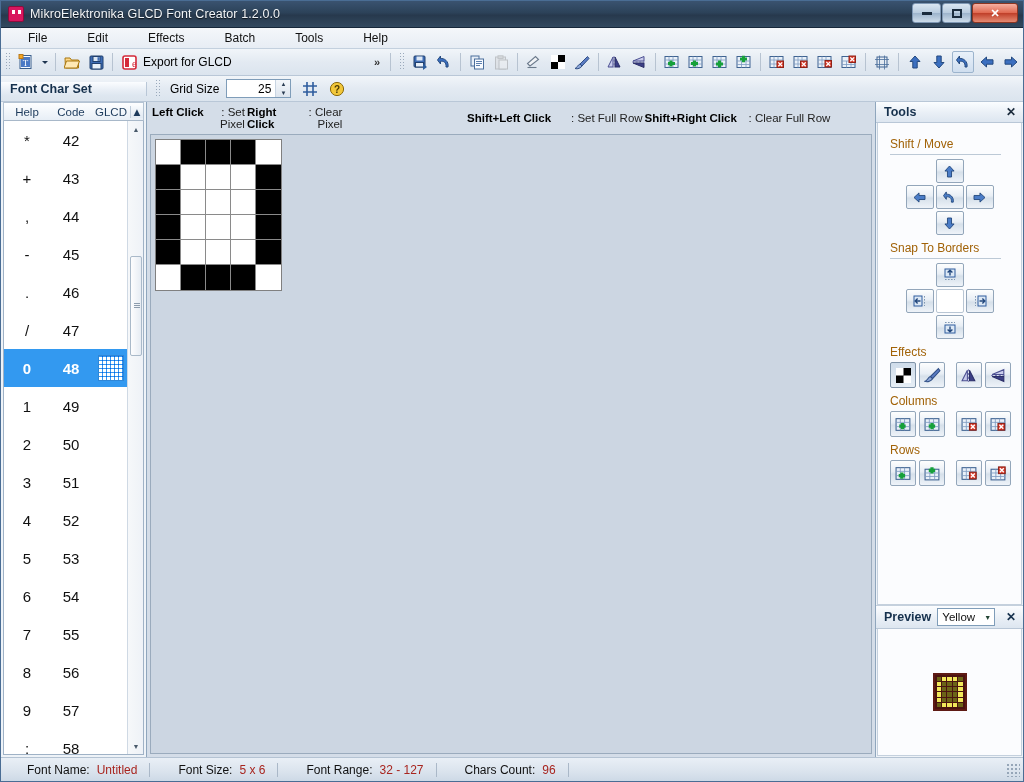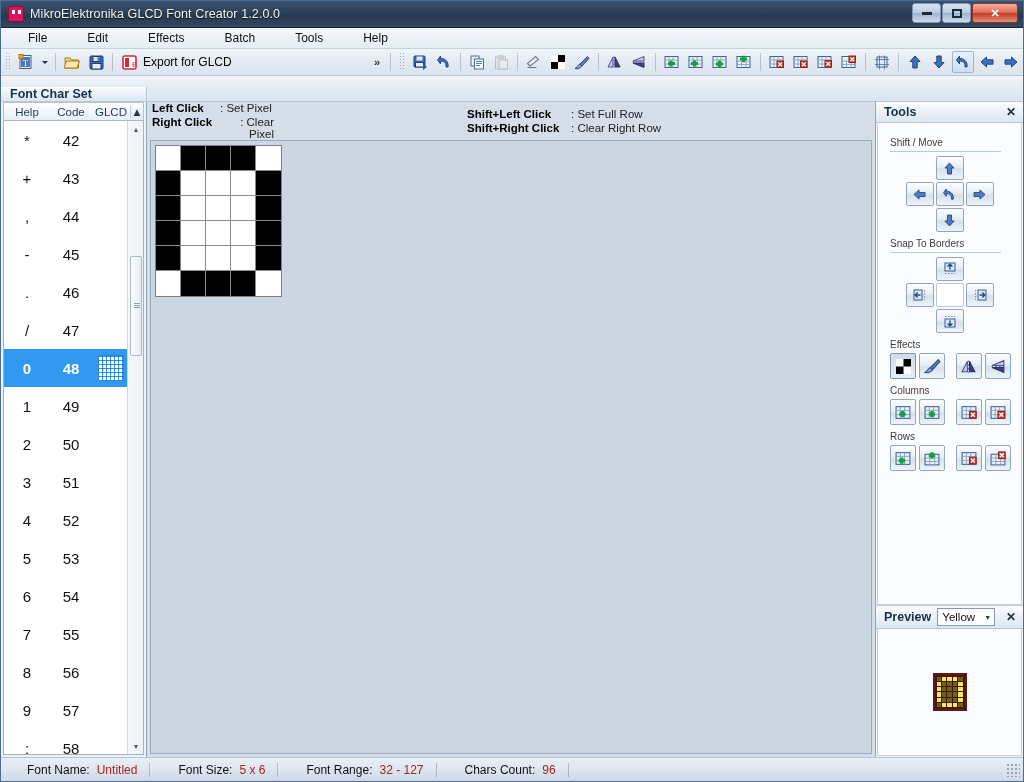--- a/index.html
+++ b/index.html
@@ -75,21 +75,21 @@
     position:relative;
   }
   .tbtn.sel { border-color:#9cb4cd; background:linear-gradient(180deg,#e9f1fa,#cfdeef); }
   .tbtn svg{display:block;}
   .tblabel{font-size:12px;padding:0 4px 0 2px;}
   .chev { margin-left:auto; font-size:11px; color:#333; padding:0 6px; font-weight:bold;}
   .tb2 { display:flex;align-items:center; }
   
   .toolrow2 {
     height:26px;flex:0 0 26px;
-    display:flex;align-items:flex-end;
+    display:flex;align-items:center;
     background:linear-gradient(180deg,#f1f5f9 0%, #e3eaf2 50%, #dbe4ee 100%);
     border-bottom:1px solid #b9c7d7;
   }
   .panel-caption {
     width:146px;
     background:linear-gradient(180deg,#fbfdff 0%, #e9eff6 55%, #dde6f0 100%);
     border-right:1px solid #b9c7d7;
     display:flex;align-items:center;padding-left:9px;
     font-weight:bold;font-size:12.5px;color:#16314d;
   }
@@ -165,21 +165,21 @@
     display:flex;align-items:center;justify-content:center;font-size:7px;color:#4a5a6b;
   }
   .vscroll .arw.t{top:1px;} .vscroll .arw.b{bottom:1px;}
   
   .center { flex:1; display:flex; flex-direction:column; min-width:0;
     background:#d4dde8; }
   .hints {
     flex:0 0 32px;display:flex;align-items:center;padding-left:5px;
     font-size:11.5px; background:#d4dde8;
   }
-  .hintcol{display:flex;flex-direction:column;gap:2px;margin-right:4px;}
+  .hintcol{display:flex;flex-direction:row;gap:2px;margin-right:4px;}
   .hintline{display:flex;}
   .hk{font-weight:bold;}
   .hv{color:#222;text-align:right;}
   .canvas {
     flex:1;margin:0 3px 3px 3px;
     background:#ccd6e2;border:1px solid #9aabbd;position:relative;overflow:hidden;
   }
   .pixelgrid {
     position:absolute;left:4px;top:4px;
     border:1px solid #808080;background:#fff;
@@ -199,21 +199,21 @@
   .dock-cap {
     height:21px;flex:0 0 21px;display:flex;align-items:center;
     background:linear-gradient(180deg,#fbfdff 0%, #e9eff6 55%, #dde6f0 100%);
     border-bottom:1px solid #b9c7d7;
     font-weight:bold;font-size:12.5px;color:#16314d;padding-left:8px;
   }
   .dock-cap .x { margin-left:auto;margin-right:7px;font-size:12px;color:#1b2b3c;font-weight:bold;}
   .dock-body { flex:1;background:#fbfcfe;border:1px solid #c4d0dd;border-top:0;margin:0 1px;
     padding:8px 6px; overflow:hidden;}
   .sect-title {
-    font-size:10px;color:#404040;margin:6px 0 3px 6px;
+    font-size:12px;color:#a16207;margin:6px 0 3px 6px;
   }
   .sect-rule{height:1px;background:#bcc9d6;margin:0 14px 4px 6px;}
   .pad { display:grid;grid-template-columns:repeat(3,28px);grid-template-rows:repeat(3,24px);
     justify-content:center;gap:2px;margin-bottom:4px;}
   .pbtn {
     border:1px solid #93a6ba;border-radius:2px;
     background:linear-gradient(180deg,#fdfefe 0%, #e8eef5 45%, #d6e0ea 55%, #eef3f9 100%);
     display:flex;align-items:center;justify-content:center;
   }
   .pbtn.empty{border:0;background:transparent;}
@@ -502,20 +502,42 @@
       <div class="tbtn">
         <svg width="14" height="12" viewBox="0 0 14 12">
           <path d="M13 6 L7.5 1 V3.8 H1 V8.2 H7.5 V11 Z" fill="#3b6fc0" stroke="#24497e"></path>
         </svg>
       </div>
     </div>
   </div>
 
   <div class="toolrow2">
     <div class="panel-caption">Font Char Set</div>
+    <div class="gridsize-bar">
+      <div class="tbgrip"></div>
+      <div class="gs-label">Grid Size</div>
+      <div class="spin">
+        <input readonly="" value="25" style="">
+        <div class="arrows">
+          <div>▲</div>
+          <div>▼</div>
+        </div>
+      </div>
+      <div class="tbtn" style="margin-left:8px">
+        <svg width="16" height="16" viewBox="0 0 16 16">
+          <path d="M1 5h14M1 11h14M5 1v14M11 1v14" stroke="#2f5d9e" stroke-width="1.6"></path>
+        </svg>
+      </div>
+      <div class="tbtn" style="margin-left:4px">
+        <svg width="16" height="16" viewBox="0 0 16 16">
+          <circle cx="8" cy="8" r="6.6" fill="#f2c73a" stroke="#8a6a0c"></circle>
+          <text x="8" y="11.6" font-size="10" text-anchor="middle" fill="#4a3a05" font-family="Liberation Sans, sans-serif" font-weight="bold">?</text>
+        </svg>
+      </div>
+    </div>
   </div>
 
   <div class="body">
 
     <div class="charpanel">
       <div class="grid-head">
         <div class="gh c1">Help</div>
         <div class="gh c2">Code</div>
         <div class="gh c3">GLCD</div>
         <div class="gh up">▲</div>
@@ -632,21 +654,21 @@
         </div>
         <div class="hintcol" style="width:185px">
         </div>
         <div class="hintcol">
           <div class="hintline">
               <span class="hk" style="width:104px">Shift+Left Click</span>
               <span class="hv">: Set Full Row</span>
             </div>
           <div class="hintline">
               <span class="hk" style="width:104px">Shift+Right Click</span>
-              <span class="hv">: Clear Right Row</span>
+              <span class="hv">: Clear Full Row</span>
             </div>
         </div>
       </div>
       <div class="canvas">
         <div class="pixelgrid" id="pixel-grid" style="grid-template-columns: repeat(5, 25px); grid-template-rows: repeat(6, 25px);">
             <div class="px off"></div>
             <div class="px on"></div>
             <div class="px on"></div>
             <div class="px on"></div>
             <div class="px off"></div>

